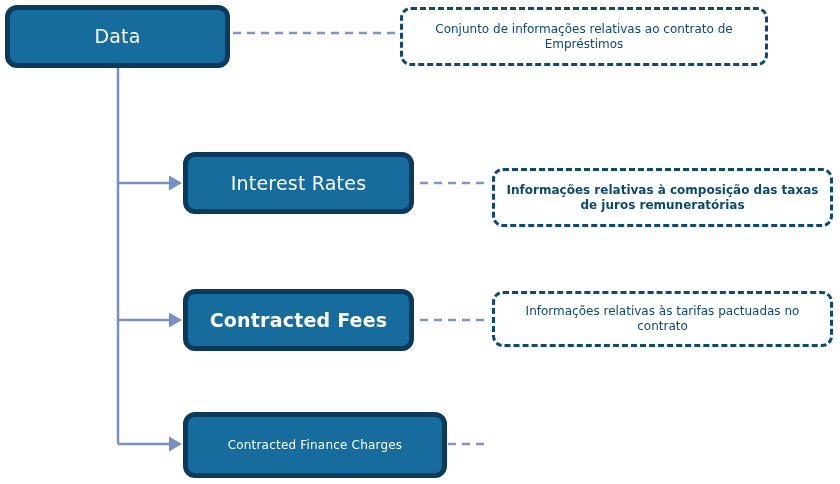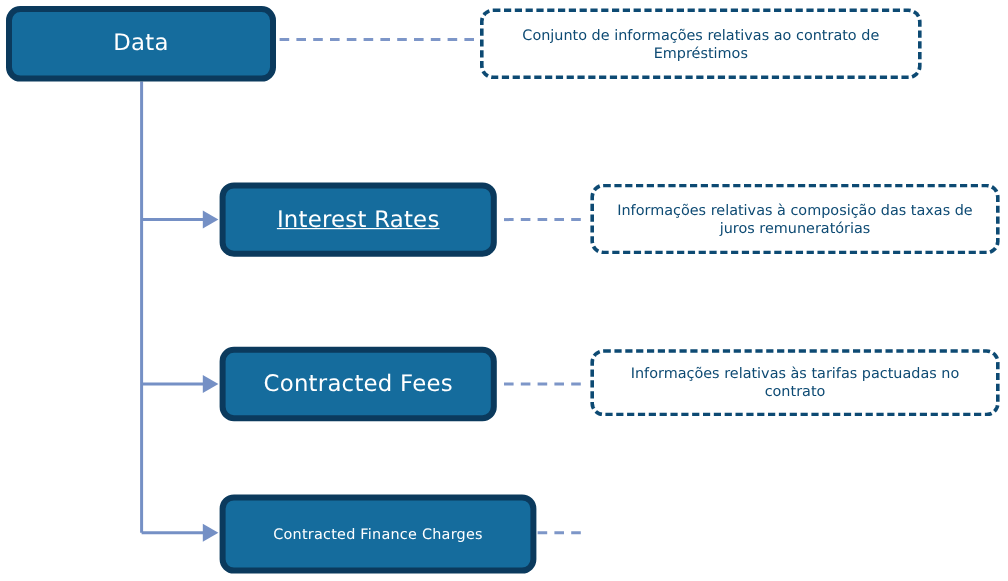--- a/index.html
+++ b/index.html
@@ -18,38 +18,38 @@
     border:5px solid #0B3A5D;
     border-radius:12px;
     color:#ffffff;
     display:flex;align-items:center;justify-content:center;
     text-align:center;
     font-size:19px;
     line-height:1.2;
     letter-spacing:.2px;
   }
   .node-root{left:5px;top:5px;width:225px;height:63px;}
-  .node-row1{left:183px;top:152px;width:231px;height:62px;text-decoration:underline;}
-  .node-row2{left:183px;top:289px;width:231px;height:62px;}
+  .node-row1{left:183px;top:152px;width:231px;height:62px;}
+  .node-row2{left:183px;top:289px;width:231px;height:62px;font-weight:bold;}
   .node-row3{left:183px;top:412px;width:264px;height:66px;font-size:12px;}
   .note{
     position:absolute;
     box-sizing:border-box;
     border:3px dashed #0D4A73;
     border-radius:11px;
     color:#0D4A73;
     background:#ffffff;
     display:flex;align-items:center;justify-content:center;
     text-align:center;
     font-size:12px;
     line-height:1.22;
     padding:4px 10px;
   }
   .note-root{left:400px;top:7px;width:368px;height:59px;}
-  .note-row1{left:492px;top:153px;width:341px;height:59px;}
+  .note-row1{left:492px;top:168px;width:341px;height:59px;font-weight:bold;}
   .note-row2{left:492px;top:291px;width:341px;height:56px;}
   .note-row3{left:492px;top:416px;width:341px;height:58px;}
 </style>
 </head>
 <body>
 
 <div class="canvas">
 
   <svg class="connectors" width="840" height="484" xmlns="http://www.w3.org/2000/svg">
 

